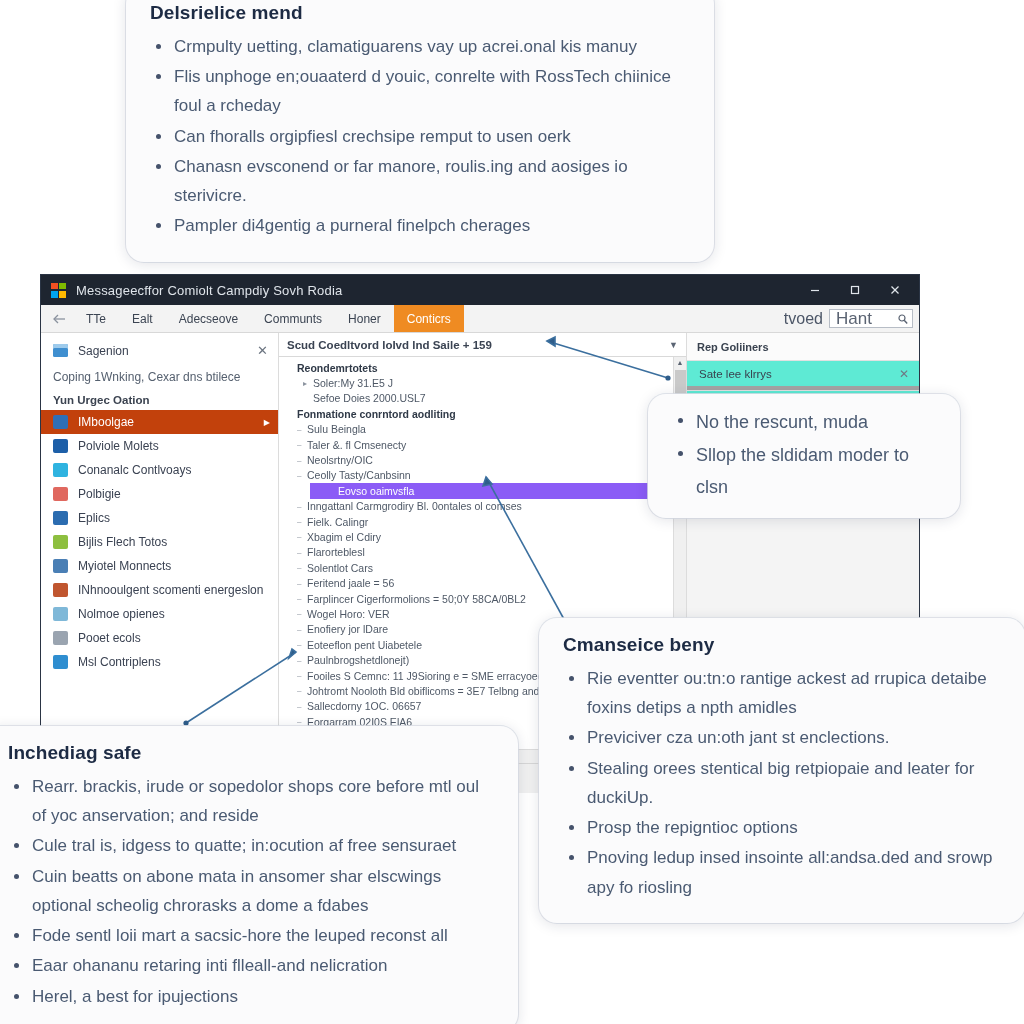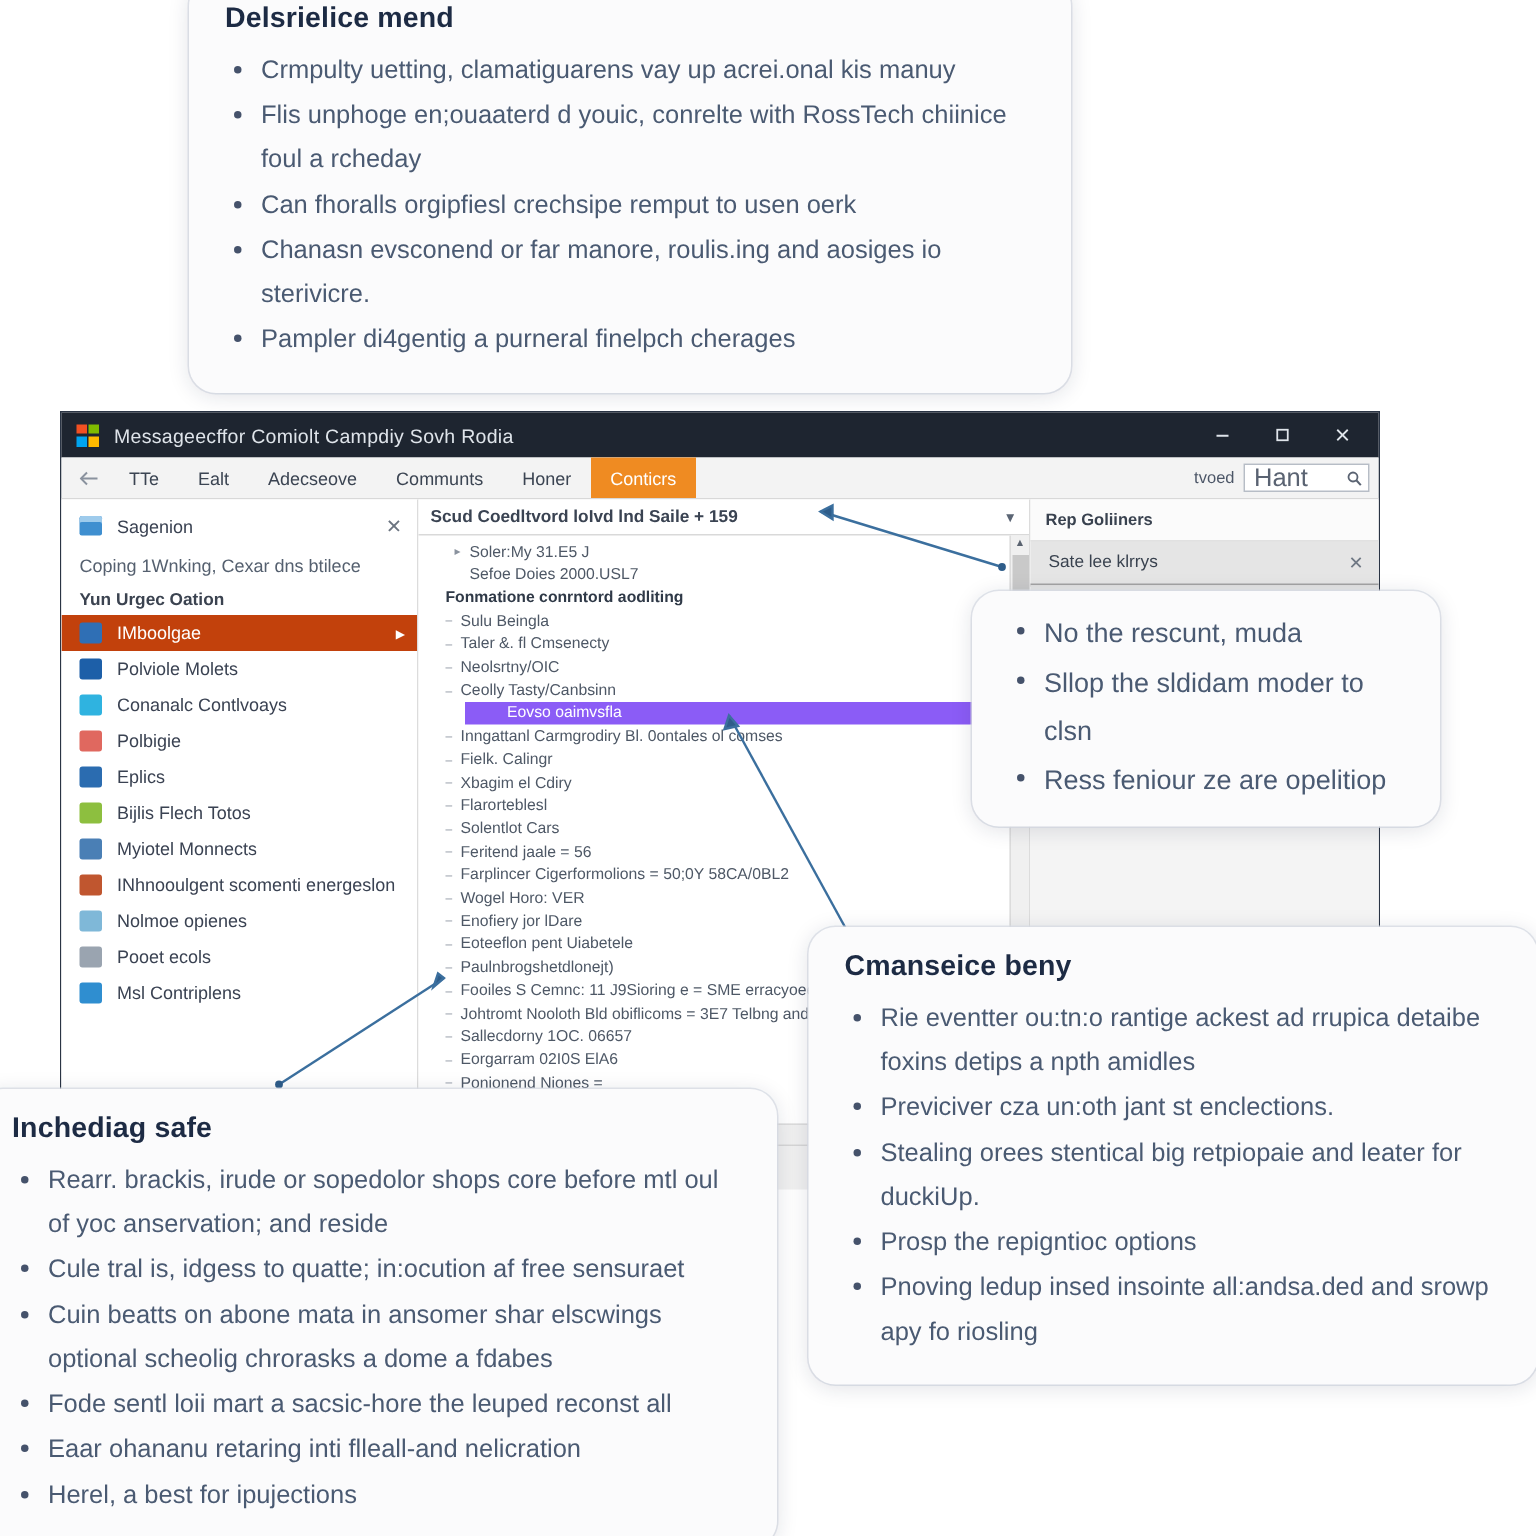--- a/index.html
+++ b/index.html
@@ -101,21 +101,21 @@
   .menuitem {
     display:flex; align-items:center;
     padding: 0 13px;
     font-size: 12px;
     color: #3b4452;
     white-space: nowrap;
   }
   .menuitem.active { background: #ef8b22; color:#ffffff; }
   .menuicon { padding: 0 6px 0 8px; display:flex; align-items:center; color:#8a929e; }
   #menu-right { margin-left:auto; display:flex; align-items:center; padding-right:6px; gap:6px; }
-  #menu-right-label { font-size: 11px; color:#4c5667;text-align:center; }
+  #menu-right-label { font-size: 16px; color:#4c5667;text-align:center; }
   #menu-search {
     width: 84px; height: 19px;
     background: #ffffff;
     border: 1px solid #b7bdc6;
     display:flex; align-items:center;
     padding: 0 4px 0 6px;
     font-size: 17px; color:#5a6372;
   }
   #menu-search span:first-child { flex:1; }
 
@@ -209,23 +209,23 @@
 
   
   #rightpanel {
     width: 232px; background:#fbfbfb; display:flex; flex-direction:column;
   }
   #rp-title { font-size:11px; font-weight:bold; color:#39424f; padding:8px 10px 7px 10px; }
   .rprow {
     display:flex; align-items:center;
     height: 31px;
     border-top: 1px solid #e1e1e1;
-    border-bottom: 2px solid #a3a3a3;
+    border-bottom: 5px solid #a3a3a3;
     margin-bottom: -1px;
-    background:#e5e5e5;
+    background:#5eead4;
     padding: 0 10px 0 12px;
     font-size: 11.5px; color:#39424f;
   }
   .rprow .x { margin-left:auto; color:#6f7884; font-size:12px; }
   #rp-rest { flex:1; background:#f4f4f4; border-top:1px solid #e1e1e1; }
 
   
   #arrows { position:absolute; left:0; top:0; width:1024px; height:1024px; z-index:35; pointer-events:none; }
 </style>
 </head>
@@ -351,20 +351,24 @@
           </div>
       </div>
 
       <div id="center">
         <div id="tree-header">
           <span>Scud Coedltvord loIvd lnd Saile + 159</span>
           <span class="caret">▼</span>
         </div>
         <div id="treewrap">
           <div id="tree">
+              <div class="trow lvl1">
+                <span class="tw"></span>
+                <span>Reondemrtotets</span>
+              </div>
               <div class="trow lvl2">
                 <span class="tw">▸</span>
                 <span>Soler:My 31.E5 J</span>
               </div>
               <div class="trow lvl2">
                 <span class="tw"></span>
                 <span>Sefoe Doies 2000.USL7</span>
               </div>
               <div class="trow lvl1">
                 <span class="tw"></span>
@@ -513,21 +517,20 @@
         <li>Can fhoralls orgipfiesl crechsipe remput to usen oerk</li>
         <li>Chanasn evsconend or far manore, roulis.ing and aosiges io sterivicre.</li>
         <li>Pampler di4gentig a purneral finelpch cherages</li>
       </ul>
   </div>
 
   <div class="callout" id="callout-right">
     <ul>
         <li>No the rescunt, muda</li>
         <li>Sllop the sldidam moder to clsn</li>
-        <li>Ress feniour ze are opelitiop</li>
       </ul>
   </div>
 
   <div class="callout" id="callout-bottom">
     <h3>Cmanseice beny</h3>
     <ul>
         <li>Rie eventter ou:tn:o rantige ackest ad rrupica detaibe foxins detips a npth amidles</li>
         <li>Previciver cza un:oth jant st enclections.</li>
         <li>Stealing orees stentical big retpiopaie and leater for duckiUp.</li>
         <li>Prosp the repigntioc options</li>

